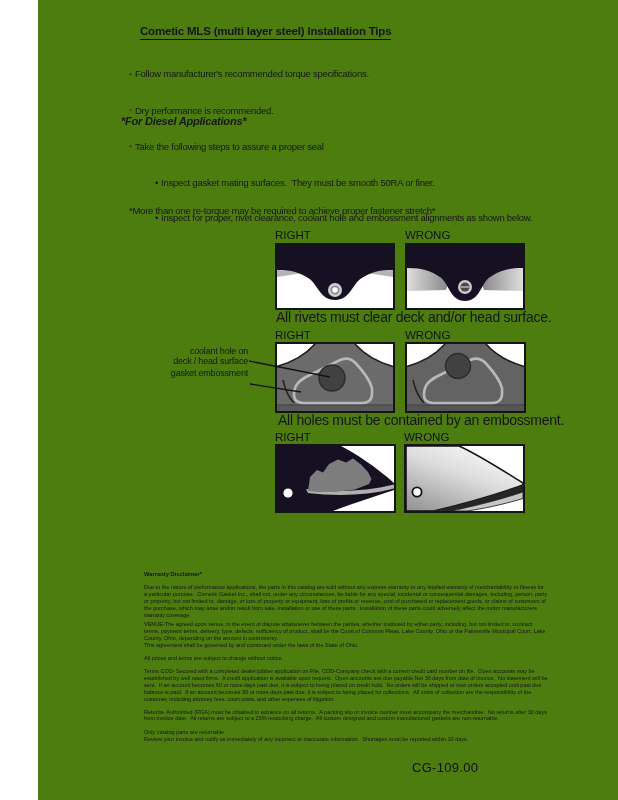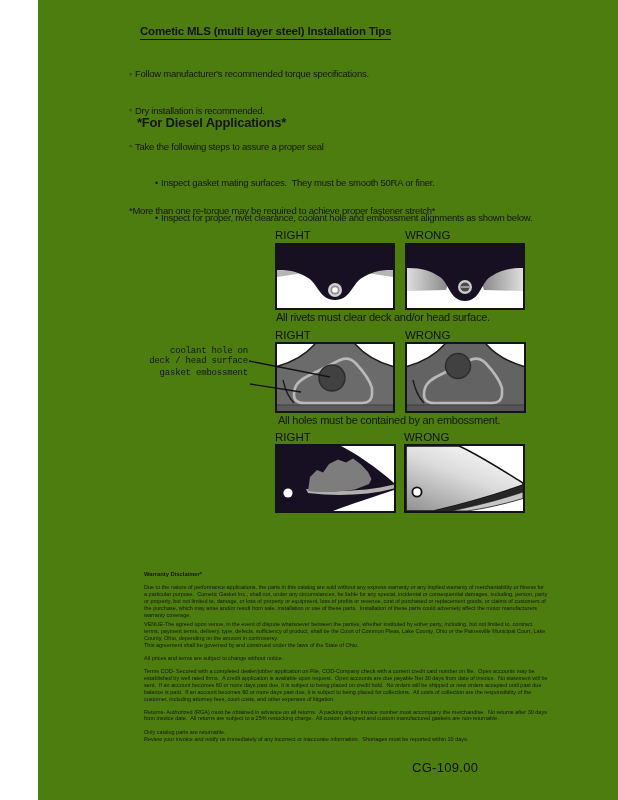--- a/index.html
+++ b/index.html
@@ -9,50 +9,50 @@
   .abs{position:absolute;}
 
   .title{left:102px;top:25px;font-size:11.5px;font-weight:bold;letter-spacing:-0.2px;
          border-bottom:1.5px solid #111;padding-bottom:2px;white-space:nowrap;}
 
   .tips{left:91px;top:45px;font-size:9.5px;letter-spacing:-0.25px;line-height:11.7px;white-space:pre-wrap;}
   .tip::before{content:"\25E6";margin-right:3px;font-size:9px;position:relative;top:-0.5px;}
   .subtip{padding-left:26px;}
   .subtip::before{content:"\2022";margin-right:3px;}
 
-  .diesel-h{left:99px;top:115px;font-size:13px;font-weight:bold;letter-spacing:-0.2px;}
+  .diesel-h{left:83px;top:115px;font-size:11px;font-weight:bold;letter-spacing:-0.2px;font-style:italic;}
   .para{left:91px;font-size:9.5px;letter-spacing:-0.25px;line-height:11.5px;white-space:pre-line;}
   .p1{top:134px;}
   .p2{top:164px;}
   .note{top:205px;}
 
   .rw{width:120px;font-size:11.5px;color:#111;}
-  .cap{font-size:11px;letter-spacing:-0.25px;line-height:10.3px;white-space:pre-line;}
+  .cap{font-size:14px;letter-spacing:-0.25px;line-height:10.3px;white-space:pre-line;}
   .diag{display:block;}
-  .lbl{width:115px;text-align:right;font-size:9px;letter-spacing:-0.2px;line-height:10px;white-space:pre-line;font-family:Liberation Mono, monospace;}
+  .lbl{width:115px;text-align:right;font-size:9px;letter-spacing:-0.2px;line-height:10px;white-space:pre-line;}
 
   .disc{left:106px;top:571px;width:404px;font-size:5.5px;line-height:6.9px;letter-spacing:0;}
   .disc h4{margin:0 0 6px 0;font-size:5.8px;}
   .disc p{margin:0 0 6px 0;white-space:pre-wrap;}
   .disc p.mb3{margin-bottom:3px;}
   .disc p.mb0{margin-bottom:0;}
   .disc p.mb7{margin-bottom:7px;}
 
   .code{left:374px;top:760px;font-size:13px;letter-spacing:0.3px;color:#111;}
 </style>
 </head>
 <body>
 
 <div class="page">
 
   <div class="abs title">Cometic MLS (multi layer steel) Installation Tips</div>
 
   <div class="abs tips">
     <div class="tip">Follow manufacturer's recommended torque specifications.</div>
-    <div class="tip">Dry installation is recommended.</div>
+    <div class="tip">Dry performance is recommended.</div>
     <div class="tip">Take the following steps to assure a proper seal</div>
     <div class="subtip">Inspect gasket mating surfaces.  They must be smooth 50RA or finer.</div>
     <div class="subtip">Inspect for proper, rivet clearance, coolant hole and embossment alignments as shown below.</div>
   </div>
 
   <div class="abs diesel-h">*For Diesel Applications*</div>
   <div class="abs para note">*More than one re-torque may be required to achieve proper fastener stretch*</div>
 
   <div class="abs rw" style="left:237px;top:229px;">RIGHT</div>
   <div class="abs rw" style="left:367px;top:229px;">WRONG</div>

